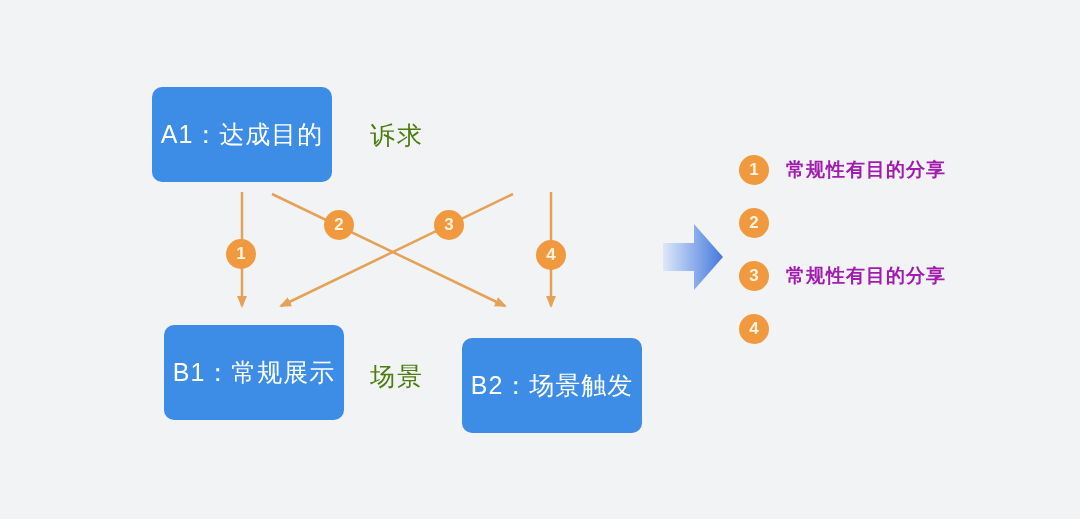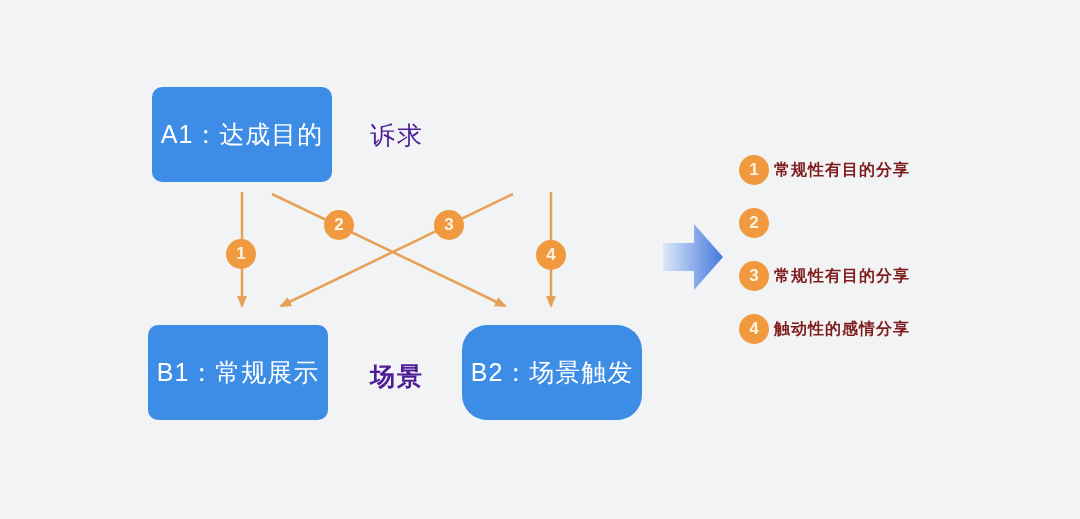--- a/index.html
+++ b/index.html
@@ -32,32 +32,32 @@
     font-size: 25px;
     letter-spacing: 1px;
     display: flex;
     align-items: center;
     justify-content: center;
     white-space: nowrap;
     text-align: center;
   }
   .node-a1 { left: 152px; top: 87px; }
   .node-a2 { left: 462px; top: 87px; }
-  .node-b1 { left: 148px; top: 325px; }
-  .node-b2 { left: 462px; top: 325px; border-radius: 25px; }
+  .node-b1 { left: 164px; top: 325px; }
+  .node-b2 { left: 462px; top: 338px; }
   .axis-label {
     position: absolute;
     width: 110px;
     text-align: center;
-    color: #4c1d95;
+    color: #4d7c0f;
     font-size: 25px;
     letter-spacing: 2px;
   }
   .axis-label-top { left: 342px; top: 119px; }
-  .axis-label-bottom { left: 342px; top: 360px; font-weight: bold; }
+  .axis-label-bottom { left: 342px; top: 360px; }
   .flow-badge {
     position: absolute;
     width: 30px;
     height: 30px;
     border-radius: 50%;
     background: #f0993e;
     color: #fdf4e0;
     font-size: 17px;
     font-weight: bold;
     display: flex;
@@ -86,23 +86,23 @@
     background: #f0993e;
     color: #fdf4e0;
     font-size: 17px;
     font-weight: bold;
     display: flex;
     align-items: center;
     justify-content: center;
     flex: 0 0 auto;
   }
   .legend-text {
-    margin-left: 5px;
-    color: #7f1d1d;
-    font-size: 16px;
+    margin-left: 17px;
+    color: #a21caf;
+    font-size: 19px;
     font-weight: bold;
     letter-spacing: 1px;
     white-space: nowrap;
   }
 </style>
 </head>
 <body>
 
 <div class="canvas">
 
@@ -153,17 +153,16 @@
     </div>
     <div class="legend-row">
       <span class="legend-num">2</span>
     </div>
     <div class="legend-row">
       <span class="legend-num">3</span>
       <span class="legend-text">常规性有目的分享</span>
     </div>
     <div class="legend-row">
       <span class="legend-num">4</span>
-      <span class="legend-text">触动性的感情分享</span>
     </div>
   </div>
 
 </div>
 
 </body></html>

